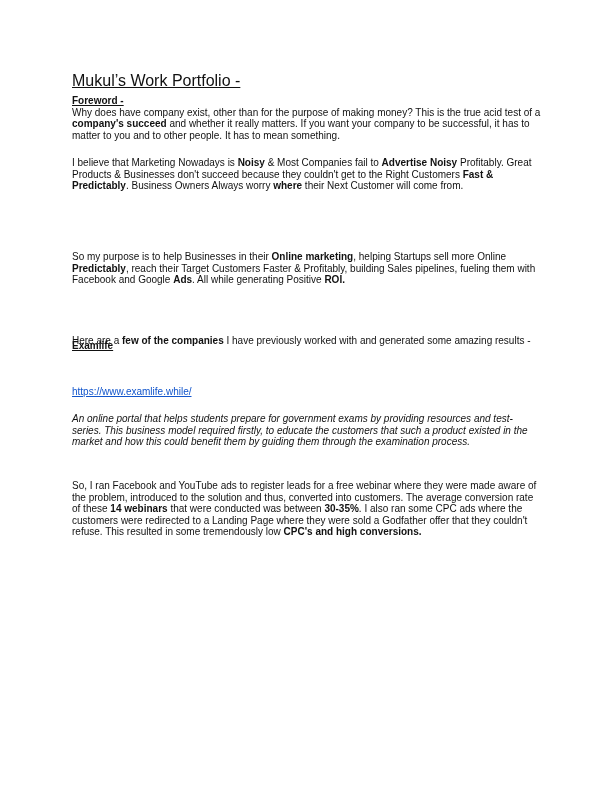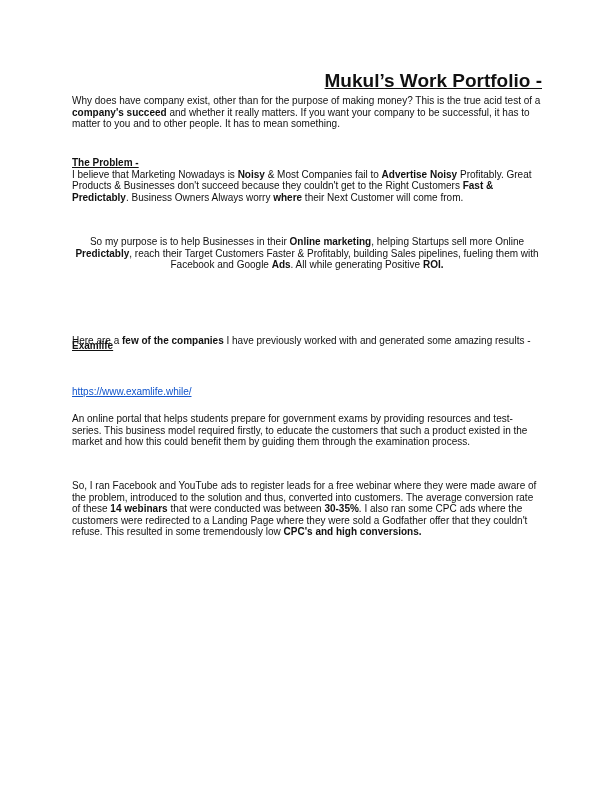--- a/index.html
+++ b/index.html
@@ -2,53 +2,53 @@
 <html><head>
   <meta charset="utf-8">
   <style>
     html, body { margin: 0; padding: 0; background: #ffffff; }
     body { width: 612px; height: 792px; position: relative; overflow: hidden; }
     .page {
       position: absolute; left: 72px; top: 0; width: 470px;
       font-family: "Liberation Sans", sans-serif; font-size: 10px; line-height: 11.6px; color: #111;
     }
     .title {
-      position: absolute; left: 0; width: 470px; top: 71px; text-align: right;
-      font-weight: bold; font-size: 19px; text-decoration: underline; line-height: 20px;
+      position: absolute; left: 0; width: 470px; top: 71px; text-align: left;
+      font-weight: normal; font-size: 16px; text-decoration: underline; line-height: 20px;
     }
     .block { position: absolute; left: 0; width: 470px; }
     .heading { font-weight: bold; text-decoration: underline; }
     a.link { color: #1155cc; text-decoration: underline; }
     b { font-weight: bold; }
   </style>
 </head>
 <body>
 
 <div class="page">
   <div class="title">Mukul’s Work Portfolio -</div>
 
   <div class="block" style="top:95px;">
+    <div class="heading">Foreword -</div>
     <div><span>Why does have company exist, other than for the purpose of making money? This is the true acid test of a </span><b>company's succeed</b><span> and whether it really matters. If you want your company to be successful, it has to matter to you and to other people. It has to mean something.</span></div>
   </div>
 
   <div class="block" style="top:157px;">
-    <div class="heading">The Problem -</div>
     <div><span>I believe that Marketing Nowadays is </span><b>Noisy</b><span> &amp; Most Companies fail to </span><b>Advertise Noisy</b><span> Profitably. Great Products &amp; Businesses don't succeed because they couldn't get to the Right Customers </span><b>Fast &amp; Predictably</b><span>. Business Owners Always worry </span><b>where</b><span> their Next Customer will come from.</span></div>
   </div>
 
   <div class="block" style="top:236px;">
-    <div style="text-align:center;"><span>So my purpose is to help Businesses in their </span><b>Online marketing</b><span>, helping Startups sell more Online </span><b>Predictably</b><span>, reach their Target Customers Faster &amp; Profitably, building Sales pipelines, fueling them with Facebook and Google </span><b>Ads</b><span>. All while generating Positive </span><b>ROI.</b></div>
+    <div style="margin-top:15px;"><span>So my purpose is to help Businesses in their </span><b>Online marketing</b><span>, helping Startups sell more Online </span><b>Predictably</b><span>, reach their Target Customers Faster &amp; Profitably, building Sales pipelines, fueling them with Facebook and Google </span><b>Ads</b><span>. All while generating Positive </span><b>ROI.</b></div>
   </div>
 
   <div class="block" style="top:335px;"><span>Here are a </span><b>few of the companies</b><span> I have previously worked with and generated some amazing results -</span></div>
 
   <div class="block" style="top:340px;">
     <div class="heading">Examlife</div>
   </div>
 
   <div class="block" style="top:386px;">
     <a class="link">https://www.examlife.while/</a>
   </div>
 
-  <div class="block" style="top:413px;">An online portal that helps students prepare for government exams by providing resources and test-series. This business model required firstly, to educate the customers that such a product existed in the market and how this could benefit them by guiding them through the examination process.</div>
+  <div class="block" style="top:413px;font-style:italic;">An online portal that helps students prepare for government exams by providing resources and test-series. This business model required firstly, to educate the customers that such a product existed in the market and how this could benefit them by guiding them through the examination process.</div>
 
   <div class="block" style="top:480px;"><span>So, I ran Facebook and YouTube ads to register leads for a free webinar where they were made aware of the problem, introduced to the solution and thus, converted into customers. The average conversion rate of these </span><b>14 webinars</b><span> that were conducted was between </span><b>30-35%</b><span>. I also ran some CPC ads where the customers were redirected to a Landing Page where they were sold a Godfather offer that they couldn't refuse. This resulted in some tremendously low </span><b>CPC's and high conversions.</b></div>
 </div>
 
 </body></html>

